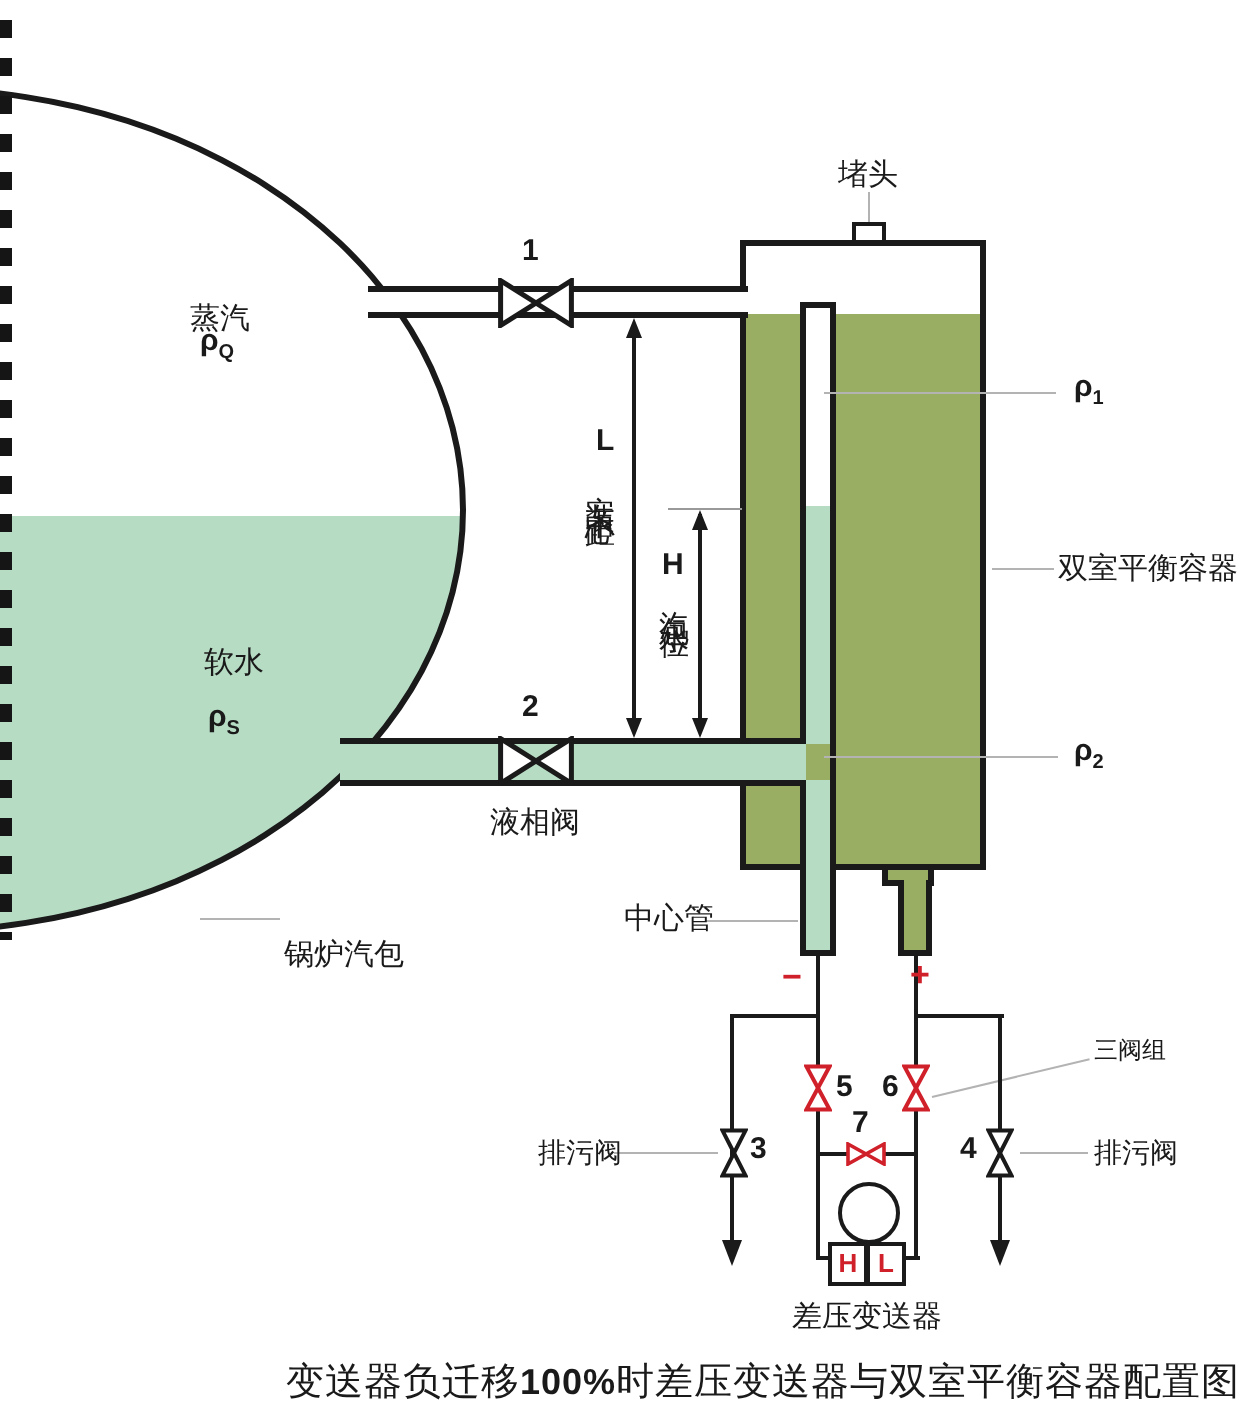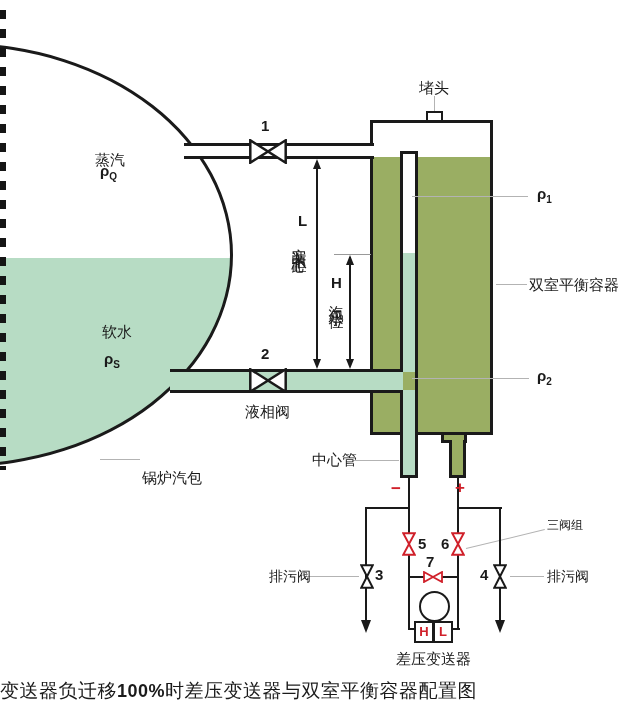--- a/index.html
+++ b/index.html
@@ -56,21 +56,21 @@
   .arr-dn{position:absolute;width:0;height:0;border-left:4px solid transparent;
         border-right:4px solid transparent;border-top:10px solid var(--line,#1a1a1a);}
   .arr-dn-big{position:absolute;width:0;height:0;border-left:5.5px solid transparent;
         border-right:5.5px solid transparent;border-top:13px solid var(--line,#1a1a1a);}
   
   #xmtr-circle{position:absolute;left:419px;top:591px;width:31px;height:31px;box-sizing:border-box;
         border:2.5px solid var(--line,#1a1a1a);border-radius:50%;background:#fff;}
   .xmtr-box{position:absolute;top:621px;width:20px;height:22px;box-sizing:border-box;
         border:2.5px solid var(--line,#1a1a1a);background:#fff;text-align:center;
         font-size:13px;font-weight:bold;line-height:17px;color:var(--red,#d0202a);}
-  #title{position:absolute;left:0;right:0;top:678px;text-align:left;font-size:19px;
+  #title{position:absolute;left:0;right:0;top:678px;text-align:right;font-size:19px;
         font-family:"Liberation Serif","DejaVu Serif",serif;letter-spacing:0.5px;}
 </style>
 </head>
 <body>
 
 <div id="canvas">
 
   <div id="drum"></div>
   <div id="hatch"></div>
 

